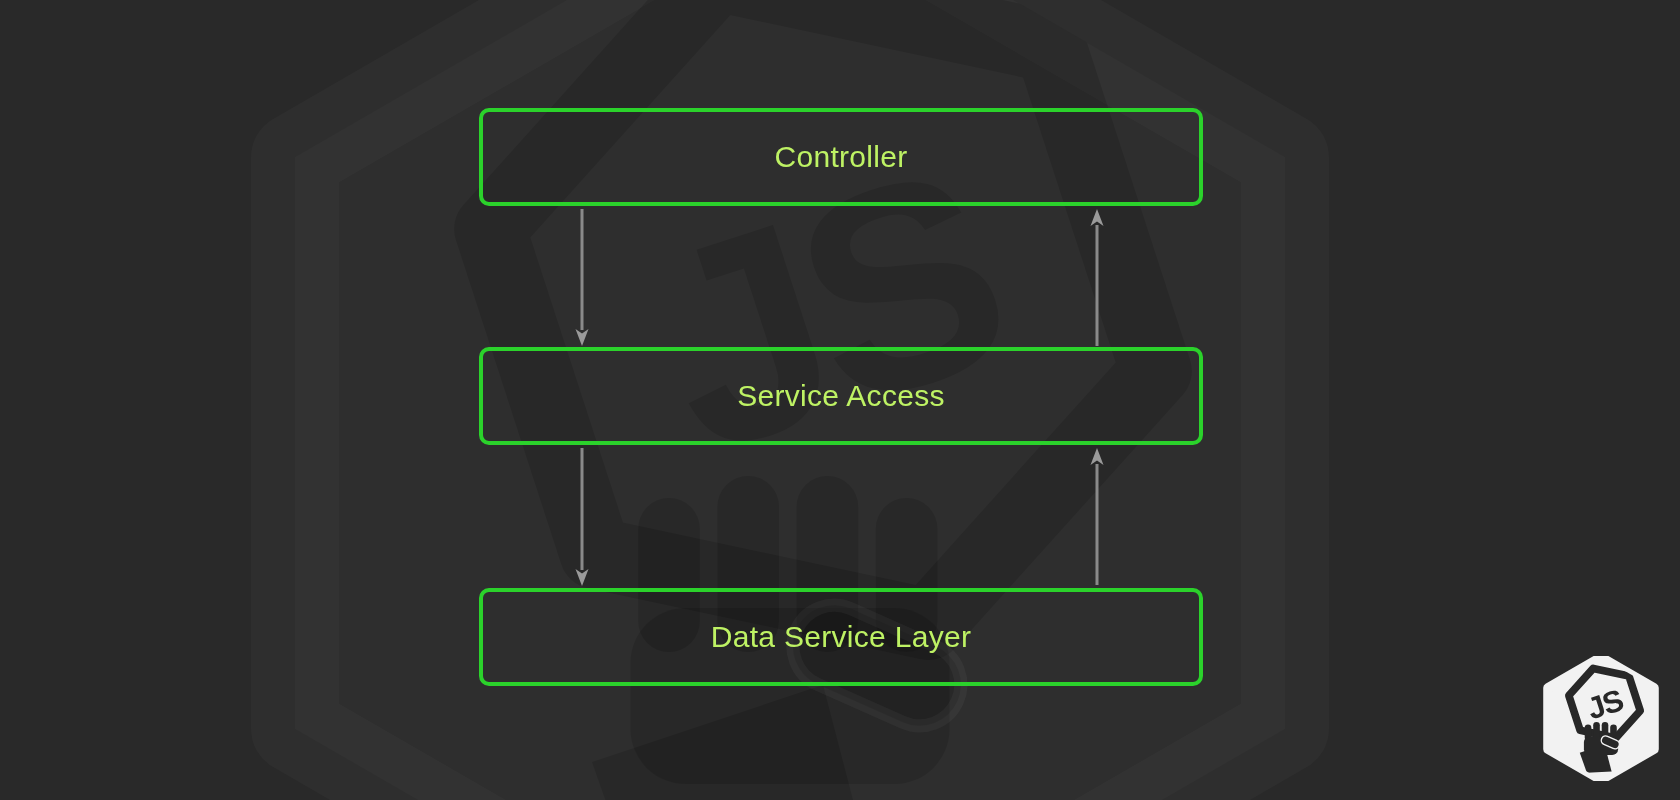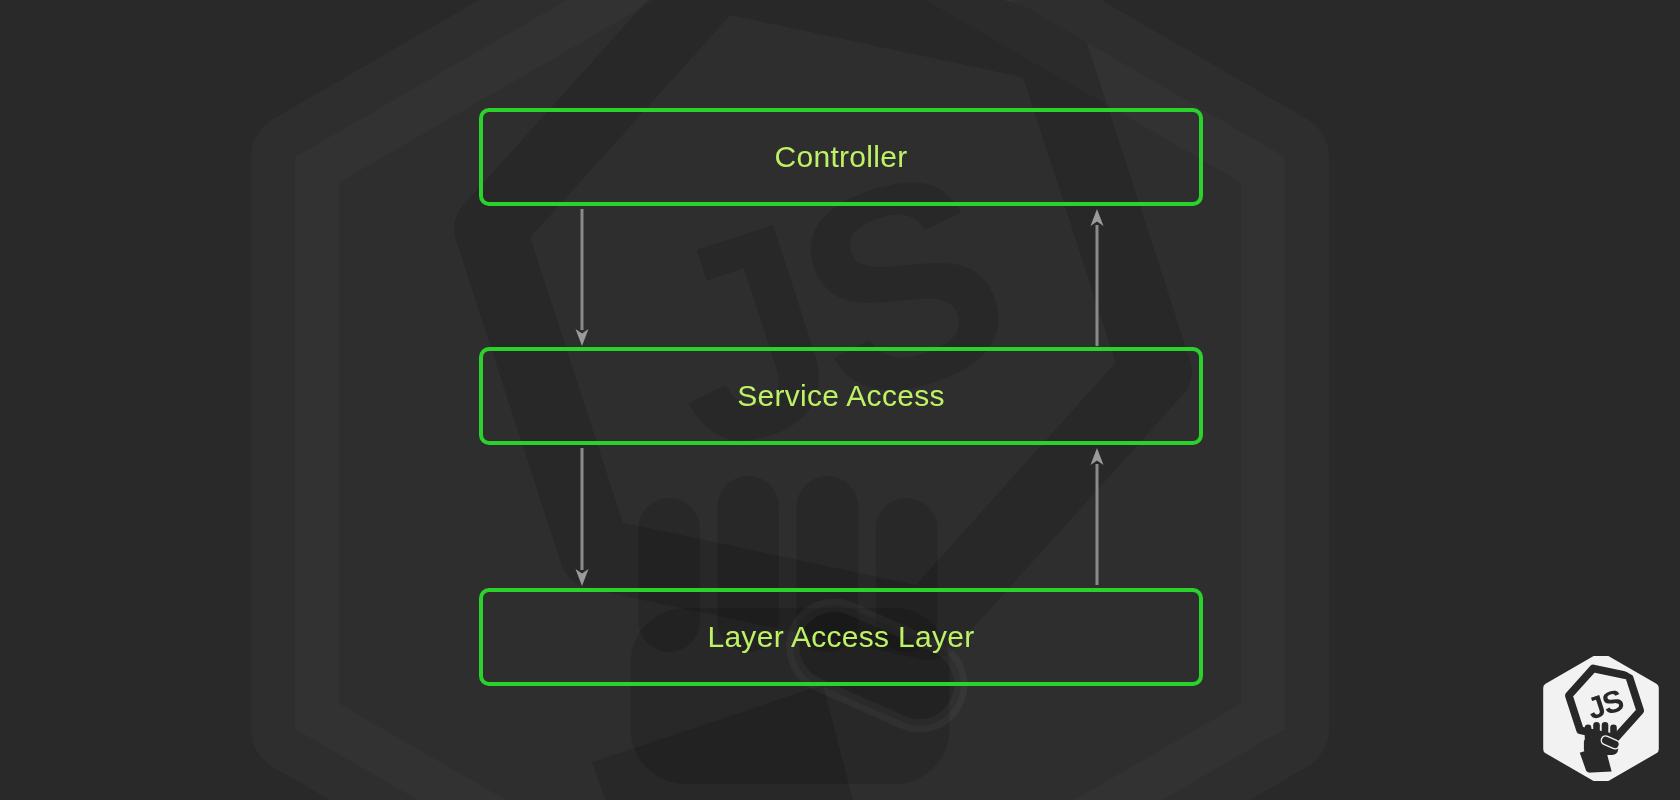--- a/index.html
+++ b/index.html
@@ -130,21 +130,21 @@
     </g>
   </svg>
 
   <div class="layer-box box-controller">
     <span class="label">Controller</span>
   </div>
   <div class="layer-box box-service">
     <span class="label">Service Access</span>
   </div>
   <div class="layer-box box-dal">
-    <span class="label">Layer Access Layer</span>
+    <span class="label">Data Service Layer</span>
   </div>
 
   <svg class="corner-logo" viewBox="0 0 100 106" aria-hidden="true">
     <defs>
       <clipPath id="lg-clip">
           <polygon points="50,1 95,27 95,79 50,105 5,79 5,27"></polygon>
         </clipPath>
     </defs>
     <polygon class="lg-light" points="50,1 95,27 95,79 50,105 5,79 5,27" stroke-width="8" stroke-linejoin="round"></polygon>
     <g clip-path="url(#lg-clip)">

